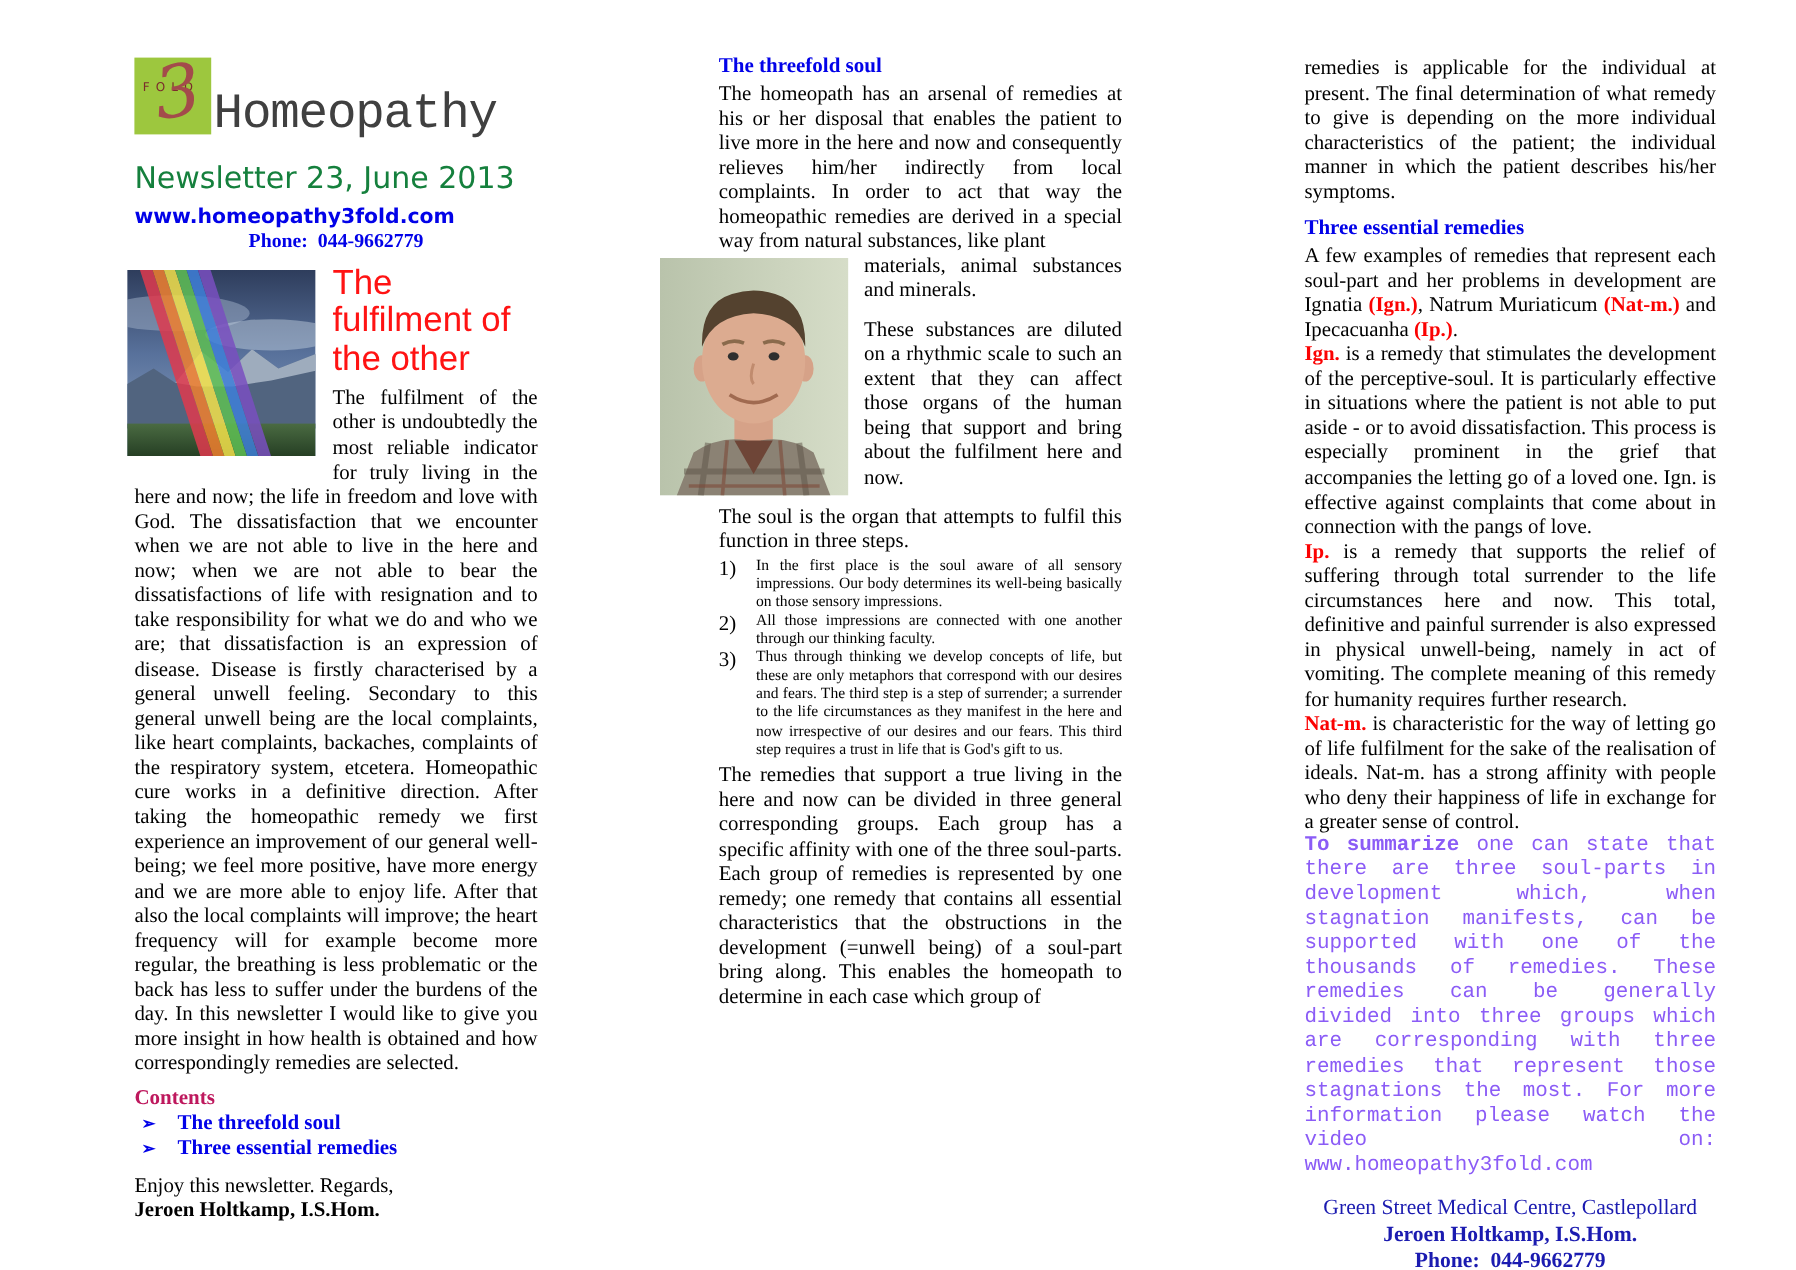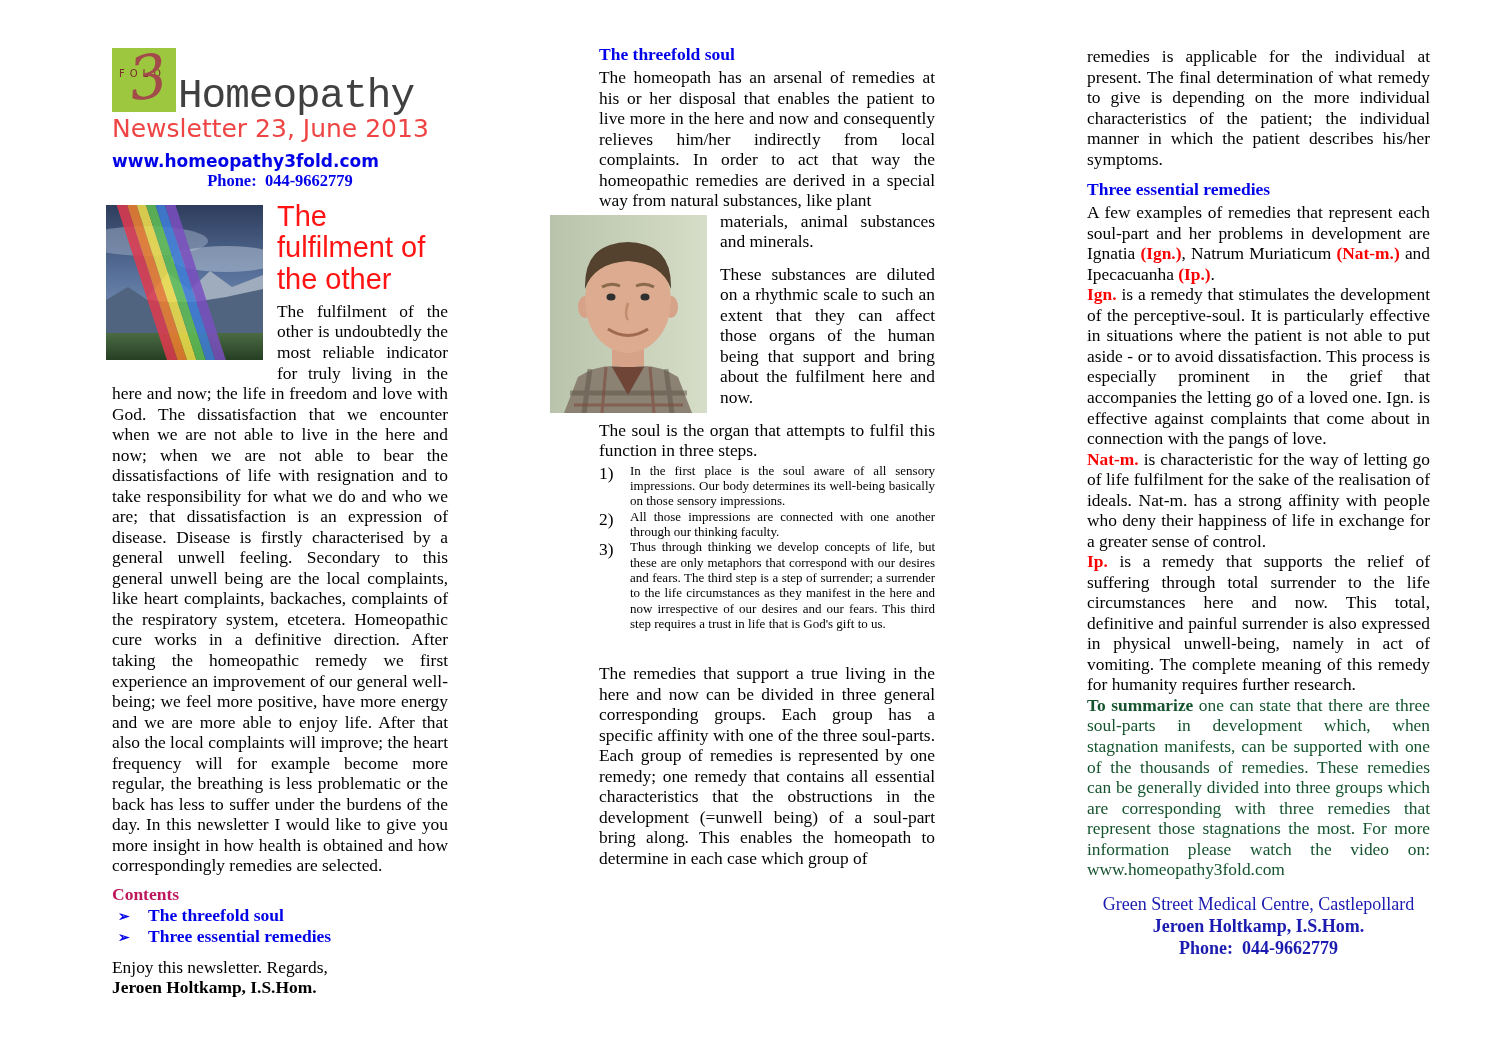--- a/index.html
+++ b/index.html
@@ -18,49 +18,49 @@
   
   .brandrow{display:flex;align-items:flex-end;}
   .logo{position:relative;width:64px;height:64px;background:#9dc73e;flex:0 0 auto;}
   .logo-fold{position:absolute;left:7px;top:20px;font-family:"DejaVu Sans",sans-serif;
              font-size:10px;font-weight:normal;letter-spacing:5px;color:#7b2c2c;}
   .logo-three{position:absolute;left:8px;top:-6px;width:56px;height:70px;
               font-family:"DejaVu Serif",serif;font-style:italic;font-size:60px;
               color:#a34b4b;transform:rotate(-8deg);line-height:70px;text-align:center;}
   .main-title{margin:0 0 -4px 2px;font-family:Liberation Mono, monospace;font-size:41px;
               font-weight:normal;color:#404040;line-height:0.95;letter-spacing:-1px;}
-  .newsletter-line{margin-top:2px;font-family:"DejaVu Sans",sans-serif;font-size:25px;color:#ef4444;}
+  .newsletter-line{margin-top:22px;font-family:"DejaVu Sans",sans-serif;font-size:25px;color:#15803d;}
   .website{margin-top:8px;text-align:left;font-family:"DejaVu Sans",sans-serif;
            font-size:17px;font-weight:bold;color:#0202e8;}
   .phone-line{text-align:center;font-size:16.5px;font-weight:bold;color:#0202e8;}
 
   
   .article{margin-top:10px;}
   .rainbow-wrap{float:left;width:157px;height:155px;margin:4px 14px 4px -6px;}
   .article-heading{margin:4px 0 6px 0;font-family:Liberation Sans, sans-serif;font-weight:normal;
                    font-size:29px;line-height:1.08;color:#ff1313;}
   .contents-label{margin-top:8px;font-size:17.5px;font-weight:bold;color:#be185d;}
   .toc-item{display:flex;align-items:baseline;font-size:17.5px;font-weight:bold;color:#0202e8;}
   .toc-bullet{flex:0 0 30px;padding-left:6px;font-size:14px;}
   .closing{margin:10px 0 0 0;font-size:17.4px;line-height:1.18;}
   .closing.bold{margin-top:0;}
 
   
   .sec-heading{margin:0 0 2px 0;font-size:17.5px;font-weight:bold;color:#0202e8;}
   .portrait-wrap{float:left;width:157px;height:198px;margin:4px 13px 4px -49px;}
   .gap-top{margin-top:12px;}
-  .gap-big{margin-top:32px;}
+  .gap-big{margin-top:4px;}
   .steps{margin-top:2px;}
   .step{display:flex;}
   .step-num{flex:0 0 31px;font-size:17.4px;line-height:1.18;}
   .step-text{flex:1;font-size:13px;line-height:1.18;text-align:justify;}
 
   
   .red{color:#fb0202;font-weight:bold;}
-  .orange{color:#14532d;}
+  .orange{color:#8b5cf6;font-family:Liberation Mono, monospace;}
   .sec-heading.gap-top{margin-top:10px;}
   .footer{margin-top:14px;text-align:center;color:#1b1bb0;font-size:18px;line-height:1.22;}
 </style>
 </head>
 <body>
 
 <div class="page">
 
   <section class="col col-left">
     <div class="masthead">
@@ -188,23 +188,23 @@
 
   <section class="col col-right">
     <p class="body-text just">remedies is applicable for the individual at present. The final determination of what remedy to give is depending on the more individual characteristics of the patient; the individual manner in which the patient describes his/her symptoms.</p>
 
     <h3 class="sec-heading gap-top">Three essential remedies</h3>
 
     <p class="body-text just"><span>A few examples of remedies that represent each soul-part and her problems in development are Ignatia </span><span class="red">(Ign.)</span><span>, Natrum Muriaticum </span><span class="red">(Nat-m.)</span><span> and Ipecacuanha </span><span class="red">(Ip.)</span><span>.</span></p>
 
     <p class="body-text just"><span class="red">Ign.</span><span> is a remedy that stimulates the development of the perceptive-soul. It is particularly effective in situations where the patient is not able to put aside - or to avoid dissatisfaction. This process is especially prominent in the grief that accompanies the letting go of a loved one. Ign. is effective against complaints that come about in connection with the pangs of love.</span></p>
 
+    <p class="body-text just"><span class="red">Ip.</span><span> is a remedy that supports the relief of suffering through total surrender to the life circumstances here and now. This total, definitive and painful surrender is also expressed in physical unwell-being, namely in act of vomiting. The complete meaning of this remedy for humanity requires further research.</span></p>
+
     <p class="body-text just"><span class="red">Nat-m.</span><span> is characteristic for the way of letting go of life fulfilment for the sake of the realisation of ideals. Nat-m. has a strong affinity with people who deny their happiness of life in exchange for a greater sense of control.</span></p>
-
-    <p class="body-text just"><span class="red">Ip.</span><span> is a remedy that supports the relief of suffering through total surrender to the life circumstances here and now. This total, definitive and painful surrender is also expressed in physical unwell-being, namely in act of vomiting. The complete meaning of this remedy for humanity requires further research.</span></p>
 
     <p class="body-text just orange"><span class="bold">To summarize</span><span> one can state that there are three soul-parts in development which, when stagnation manifests, can be supported with one of the thousands of remedies. These remedies can be generally divided into three groups which are corresponding with three remedies that represent those stagnations the most. For more information please watch the video on: www.homeopathy3fold.com</span></p>
 
     <div class="footer">
       <div>Green Street Medical Centre, Castlepollard</div>
       <div class="bold">Jeroen Holtkamp, I.S.Hom.</div>
       <div class="bold prewrap">Phone:  044-9662779</div>
     </div>
   </section>
 

